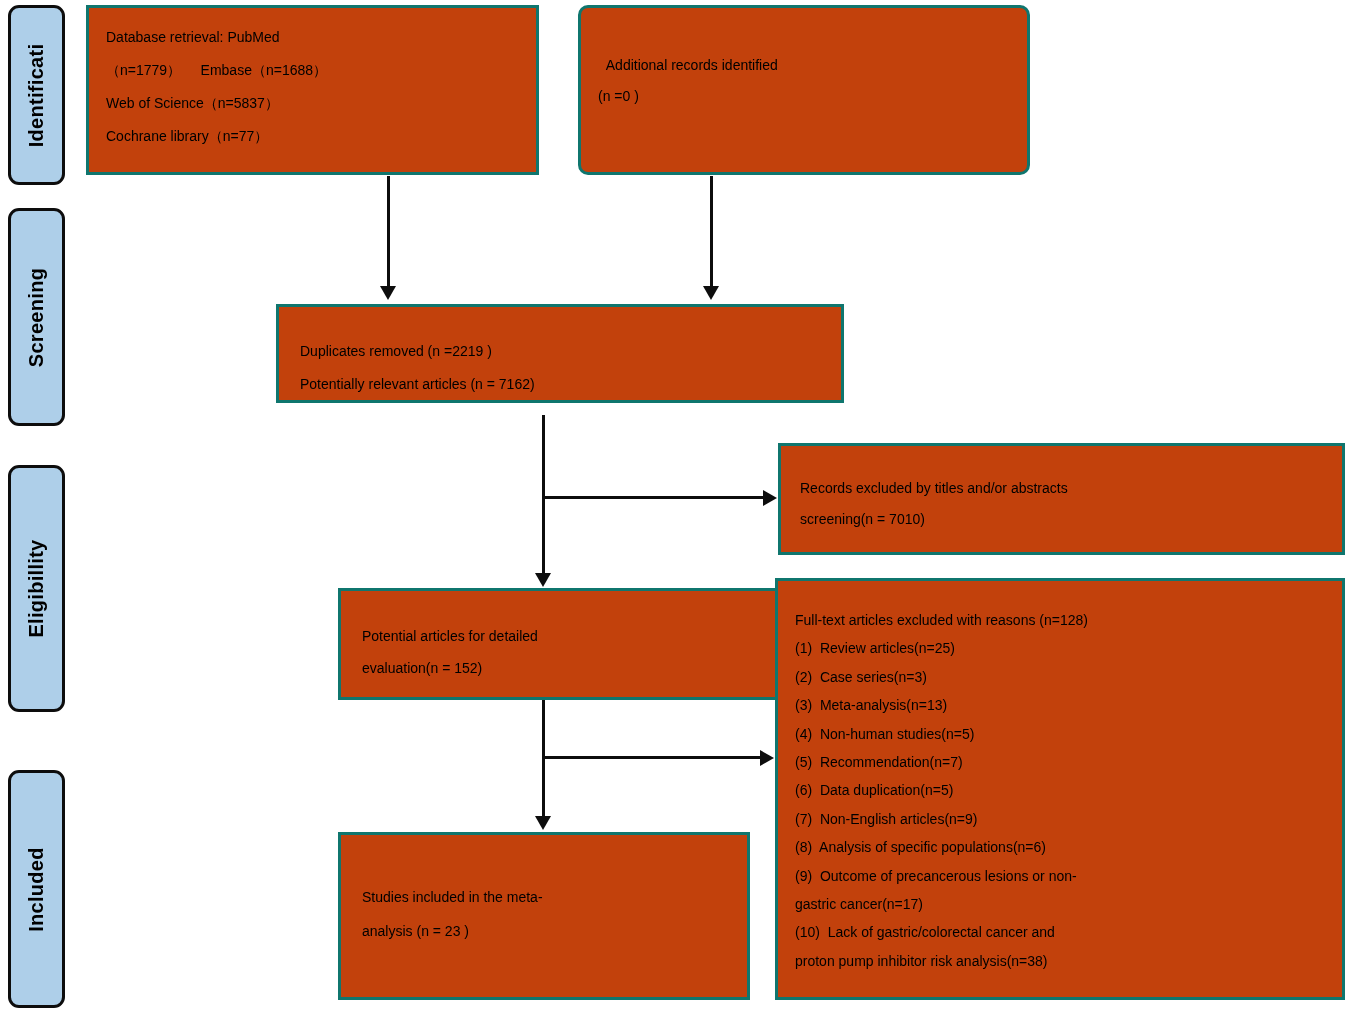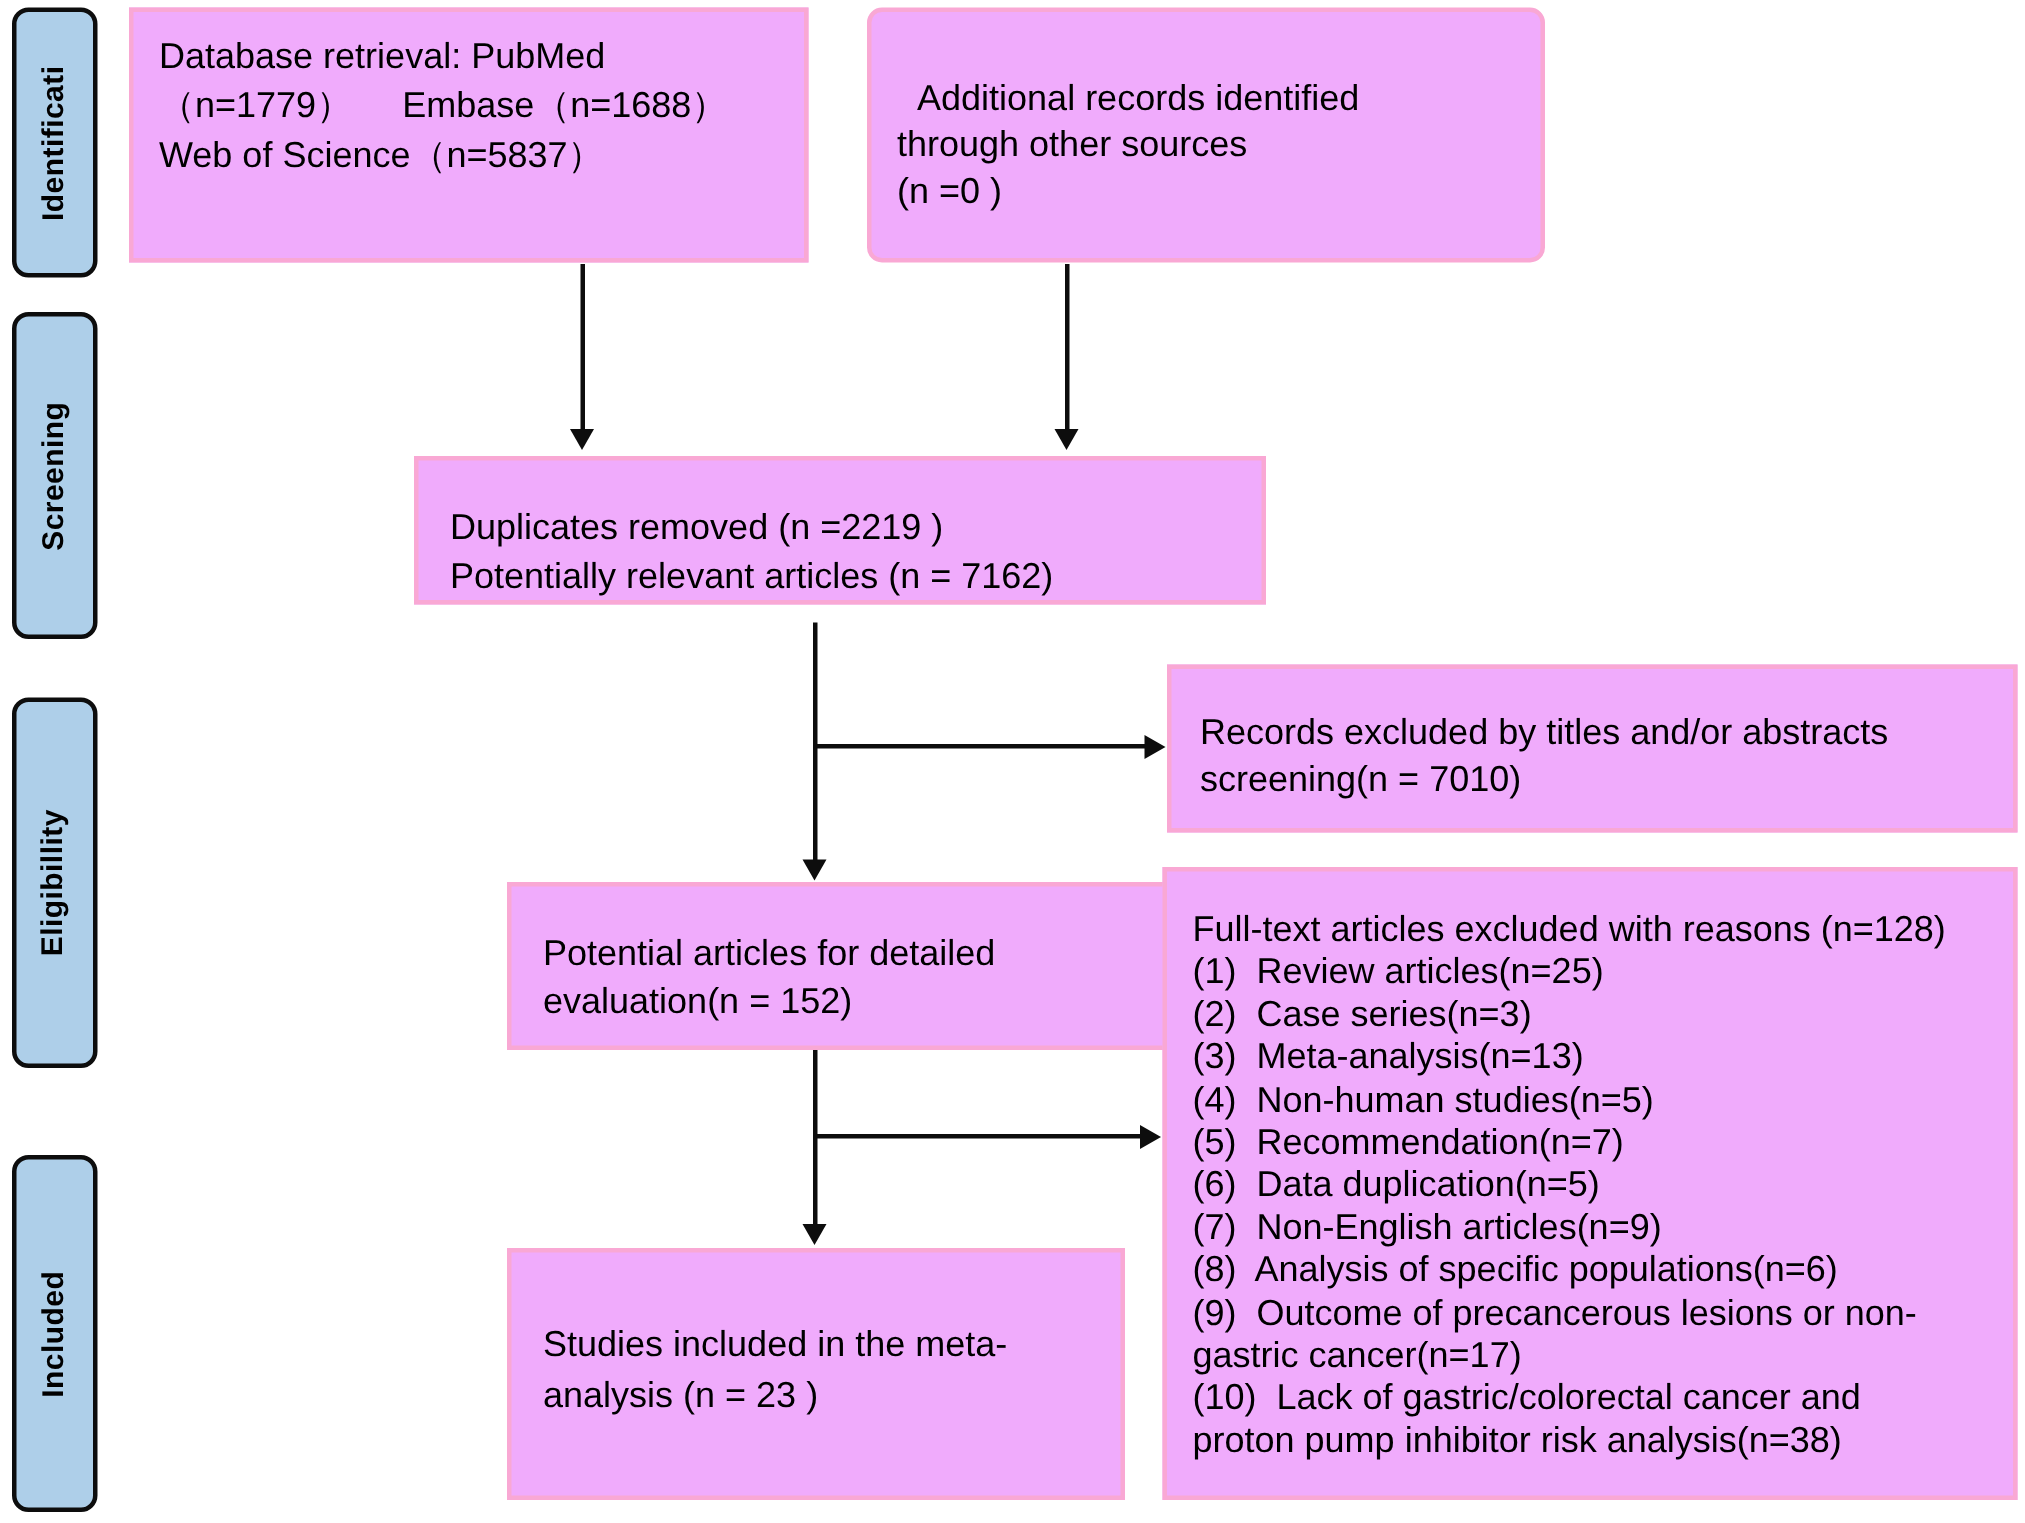--- a/index.html
+++ b/index.html
@@ -26,24 +26,24 @@
   .stage span {
     transform: rotate(-90deg);
     white-space: nowrap;
     font-weight: bold;
     font-size: 20px;
     letter-spacing: 0.3px;
   }
   
   .fbox {
     position: absolute;
-    background: #f0abfc;
-    border: 3px solid #f9a8d4;
+    background: #c2410c;
+    border: 3px solid #0f766e;
     box-sizing: border-box;
-    font-size: 24px;
+    font-size: 14px;
   }
   .fbox .ln { white-space: pre-wrap; }
   .box-databases { padding: 13px 12px 0 17px; line-height: 33px; }
   .box-additional { padding: 42px 12px 0 17px; line-height: 31px; }
   .box-duplicates { padding: 28px 12px 0 21px; line-height: 33px; }
   .box-records-excluded { padding: 27px 11px 0 19px; line-height: 31px; }
   .box-potential { padding: 29px 12px 0 21px; line-height: 32px; }
   .box-fulltext { padding: 25px 8px 16px 17px; line-height: 28.4px; }
   .box-included-studies { padding: 45px 12px 0 21px; line-height: 34px; }
   
@@ -77,25 +77,25 @@
     <span>Eligibillity</span>
   </div>
   <div class="stage" style="left:8px; top:770px; width:57px; height:238px;">
     <span>Included</span>
   </div>
 
   <div class="fbox box-databases" style="left:86px; top:5px; width:453px; height:170px;">
     <div class="ln">Database retrieval: PubMed</div>
     <div class="ln">（n=1779）     Embase（n=1688）</div>
     <div class="ln">Web of Science（n=5837）</div>
+    <div class="ln">Cochrane library（n=77）</div>
   </div>
 
   <div class="fbox box-additional" style="left:578px; top:5px; width:452px; height:170px;border-radius:10px;">
     <div class="ln">  Additional records identified</div>
-    <div class="ln">through other sources</div>
     <div class="ln">(n =0 )</div>
   </div>
 
   <div class="fbox box-duplicates" style="left:276px; top:304px; width:568px; height:99px;">
     <div class="ln">Duplicates removed (n =2219 )</div>
     <div class="ln">Potentially relevant articles (n = 7162)</div>
   </div>
 
   <div class="fbox box-records-excluded" style="left:778px; top:443px; width:567px; height:112px;">
     <div class="ln">Records excluded by titles and/or abstracts</div>

